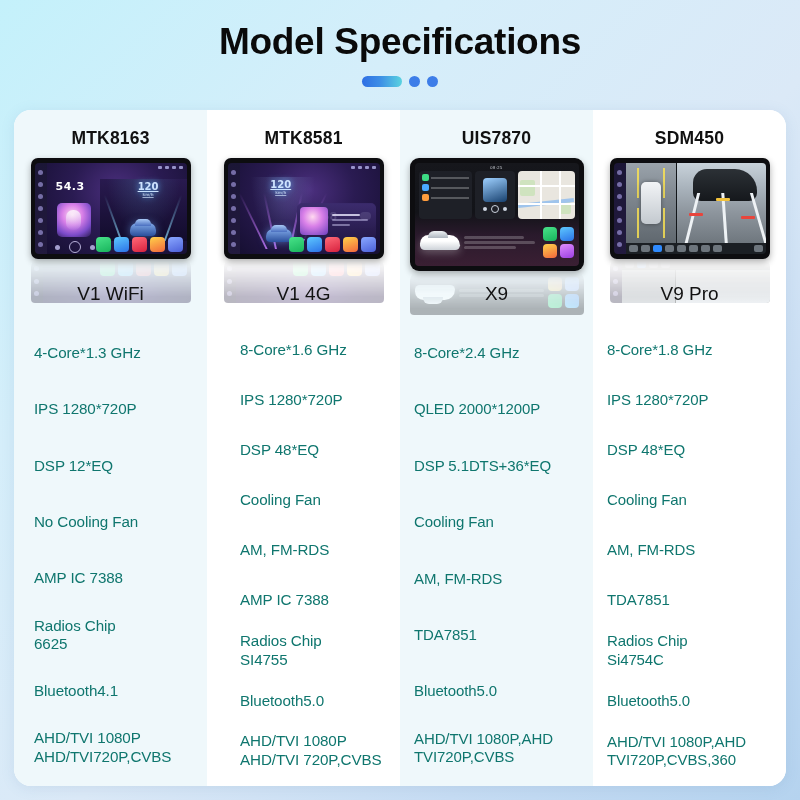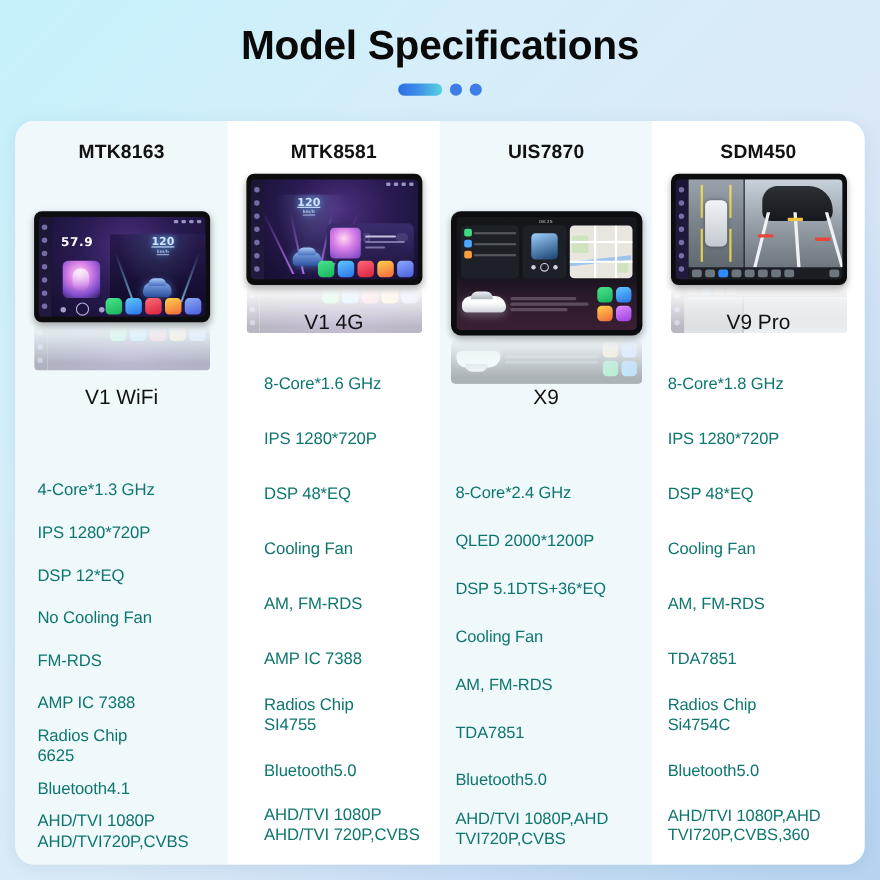--- a/index.html
+++ b/index.html
@@ -56,21 +56,21 @@
   }
 
   .spec-column {
     flex: 1 1 0;
     min-width: 0;
     display: flex;
     flex-direction: column;
     background: #ffffff;
     position: relative;
   }
-  .spec-column.tinted { background: #eff8fb; gap: 34px; }
+  .spec-column.tinted { background: #eff8fb; }
 
   
   .col-header {
     text-align: center;
     font-size: 17.5px;
     font-weight: bold;
     color: #111;
     letter-spacing: 0.2px;
     padding-top: 18px;
     height: 48px;
@@ -429,21 +429,21 @@
               <i></i>
               <i></i>
             </div>
           <div class="ui-purple">
             <div class="statusbar">
                 <s></s>
                 <s></s>
                 <s></s>
                 <s></s>
               </div>
-            <div class="freq">57.9</div>
+            <div class="freq">54.3</div>
             <div class="road">
                 <div class="car"></div>
               </div>
             <div class="speedo"><span>120</span><em>km/h</em></div>
             <div class="album"></div>
             <div class="playbar">
                 <u></u>
                 <u class="big"></u>
                 <u></u>
               </div>
@@ -477,21 +477,20 @@
       </div>
     </div>
 
     <div class="model-name">V1 WiFi</div>
 
     <div class="spec-list">
       <div class="spec-row">4-Core*1.3 GHz</div>
       <div class="spec-row">IPS 1280*720P</div>
       <div class="spec-row">DSP 12*EQ</div>
       <div class="spec-row">No Cooling Fan</div>
-      <div class="spec-row">FM-RDS</div>
       <div class="spec-row">AMP IC 7388</div>
       <div class="spec-row">Radios Chip
 6625</div>
       <div class="spec-row">Bluetooth4.1</div>
       <div class="spec-row">AHD/TVI 1080P
 AHD/TVI720P,CVBS</div>
     </div>
   </div>
 
   <div class="spec-column c2">

